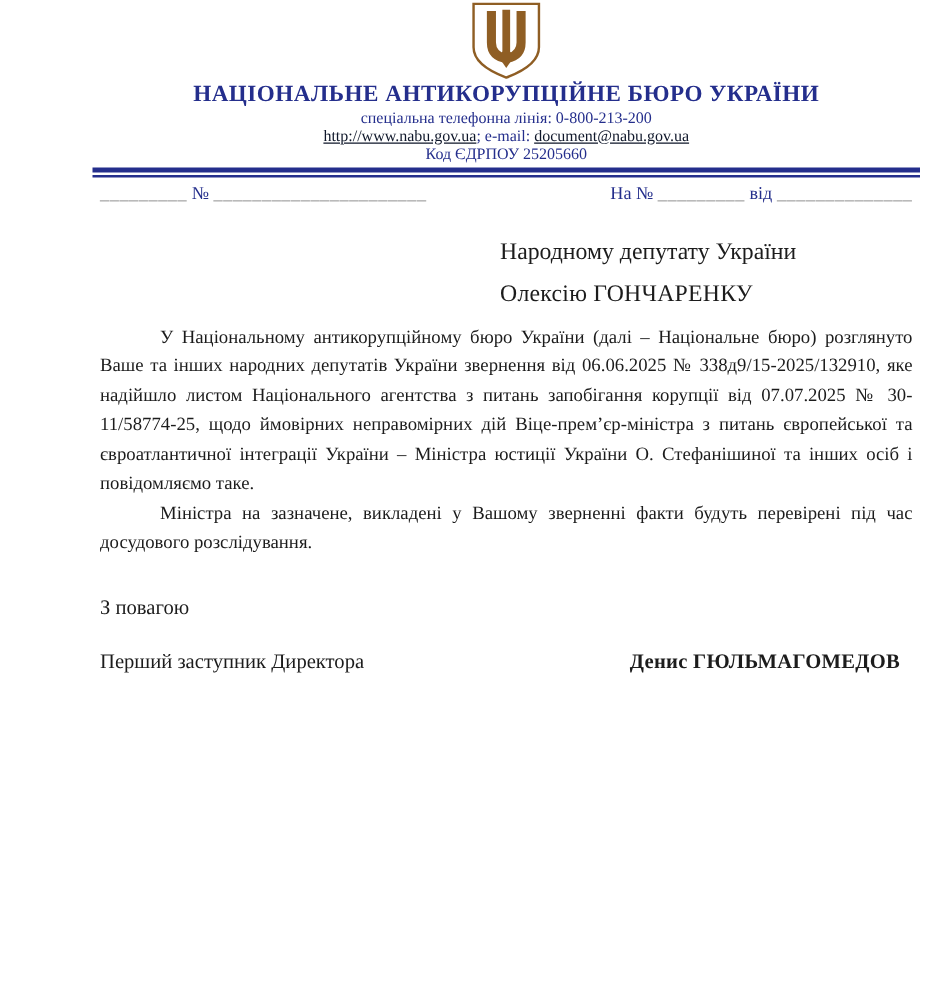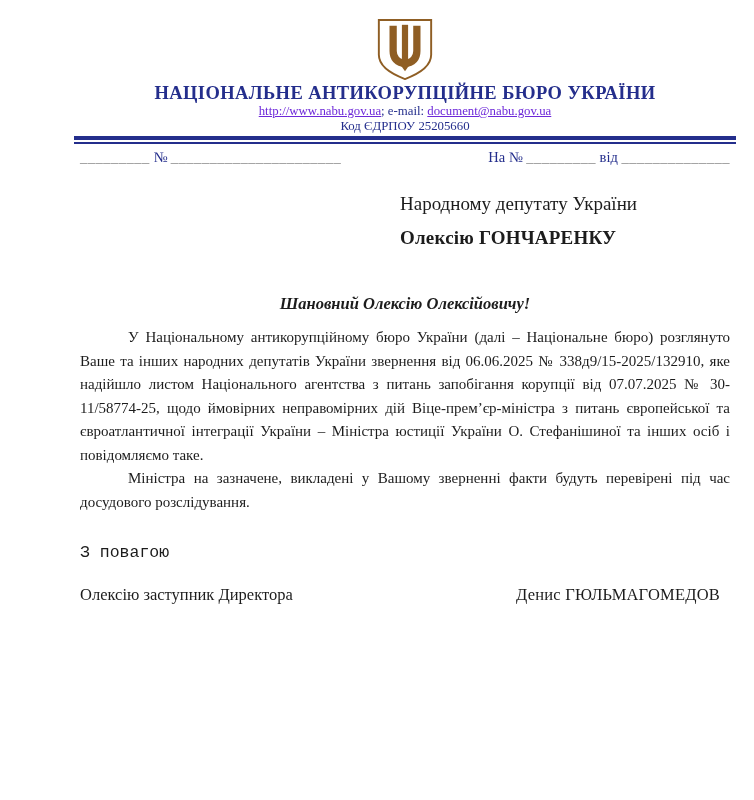--- a/index.html
+++ b/index.html
@@ -6,93 +6,93 @@
   body {
     width: 754px; height: 800px;
     font-family: "Liberation Serif", serif;
     color: #1c1c1c;
     overflow: hidden;
   }
   .page {
     box-sizing: border-box;
     width: 754px; height: 692px;
     padding: 2px 24px 0 80px;
-    margin-top: 17px;
   }
 
   
   .emblem-wrap { text-align: center; margin-top: 0; height: 62px; }
   .org-name {
     margin-top: 2px;
     font-size: 18.5px; font-weight: bold; letter-spacing: 0.4px;
     color: #242e8c; text-align: center;
   }
   .head-line {
     font-size: 12.8px; color: #242e8c; text-align: center;
     line-height: 14.5px;
   }
   .head-line a, .head-link {
-    color: #6d28d9; text-decoration: underline; cursor: pointer;
+    color: #0f172a; text-decoration: underline; cursor: pointer;
   }
   .double-rule {
     margin: 3px -6px 0 -6px;
     border-top: 4px solid #242e8c;
     border-bottom: 2px solid #242e8c;
     height: 2px;
   }
 
   
   .ref-line {
     display: flex; justify-content: space-between;
     font-size: 14.5px; margin-top: 5px;
   }
   .blank { color: #8a8a8a; letter-spacing: 0.5px; }
   .ref-label { color: #242e8c; }
 
   
   .recipient { margin-top: 27px; margin-left: 320px; font-size: 19px; }
-  .recipient .name { font-weight: bold; margin-top: 12px; letter-spacing: 0.2px; }
+  .recipient .name { font-weight: normal; margin-top: 12px; letter-spacing: 0.2px; }
 
   
   .salutation {
     margin-top: 45px; text-align: center;
     font-size: 16.5px; font-weight: bold; font-style: italic;
   }
   .body-par {
     margin: 0; font-size: 15px; line-height: 23.5px;
     text-align: justify; text-indent: 48px;
   }
   .body-par.first { margin-top: 12px; }
 
-  .closing { margin-top: 29px; font-size: 16.5px; font-family: Liberation Mono, monospace; }
+  .closing { margin-top: 29px; font-size: 16.5px; }
   .sig-row {
     margin-top: 23px; display: flex; justify-content: space-between;
     align-items: baseline; font-size: 16.5px; padding-right: 10px;
   }
-  .sig-name { font-weight: normal; letter-spacing: 0.2px; }
+  .sig-name { font-weight: bold; letter-spacing: 0.2px; }
 </style>
 </head>
 <body>
 
 <div class="page">
 
   <div class="emblem-wrap">
     <svg width="72" height="62" viewBox="0 0 72 64" aria-hidden="true">
       <path d="M9 1 H63 V37 Q63 52 36 62 Q9 52 9 37 Z" fill="#ffffff" stroke="#8f5e24" stroke-width="2"></path>
       <g fill="#8f5e24">
         <path d="M20 7 h7.5 v26 q0 7.5 9 10 v7 Q20 48 20 33 Z"></path>
         <path d="M52 7 h-7.5 v26 q0 7.5 -9 10 v7 Q52 48 52 33 Z"></path>
         <path d="M32.8 6 h6.4 v35 h-6.4 z"></path>
         <path d="M36 38 l-7 6 l7 10 l7 -10 z"></path>
       </g>
     </svg>
   </div>
 
   <div class="org-name">НАЦІОНАЛЬНЕ АНТИКОРУПЦІЙНЕ БЮРО УКРАЇНИ</div>
 
+  <div class="head-line">спеціальна телефонна лінія: 0-800-213-200</div>
   <div class="head-line">
     <span class="head-link">http://www.nabu.gov.ua</span><span>; e-mail: </span><span class="head-link">document@nabu.gov.ua</span>
   </div>
   <div class="head-line">Код ЄДРПОУ 25205660</div>
 
   <div class="double-rule"></div>
 
   <div class="ref-line">
     <span>
       <span class="blank">_________</span>
@@ -105,25 +105,24 @@
       <span class="ref-label">від</span>
       <span class="blank">______________</span>
     </span>
   </div>
 
   <div class="recipient">
     <div>Народному депутату України</div>
     <div class="name">Олексію ГОНЧАРЕНКУ</div>
   </div>
 
-  <div class="salutation">Шановний Олексію Олексійовичу!</div>
 
   <p class="body-par first">У Національному антикорупційному бюро України (далі – Національне бюро) розглянуто Ваше та інших народних депутатів України звернення від 06.06.2025 № 338д9/15-2025/132910, яке надійшло листом Національного агентства з питань запобігання корупції від 07.07.2025 № 30-11/58774-25, щодо ймовірних неправомірних дій Віце-прем’єр-міністра з питань європейської та євроатлантичної інтеграції України – Міністра юстиції України О. Стефанішиної та інших осіб і повідомляємо таке.</p>
   <p class="body-par">Міністра на зазначене, викладені у Вашому зверненні факти будуть перевірені під час досудового розслідування.</p>
 
   <div class="closing">З повагою</div>
 
   <div class="sig-row">
-    <span>Олексію заступник Директора</span>
+    <span>Перший заступник Директора</span>
     <span class="sig-name">Денис ГЮЛЬМАГОМЕДОВ</span>
   </div>
 
 </div>
 
 </body></html>

